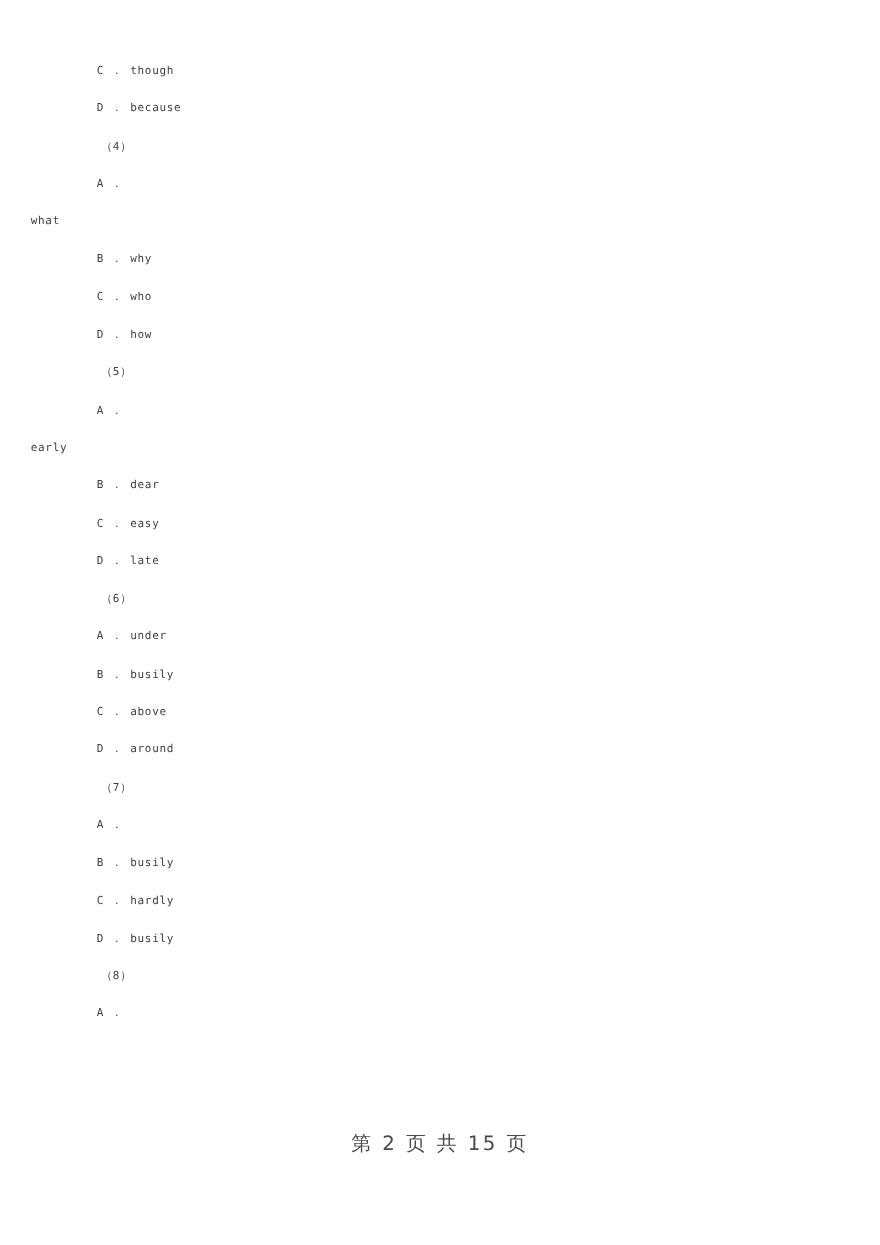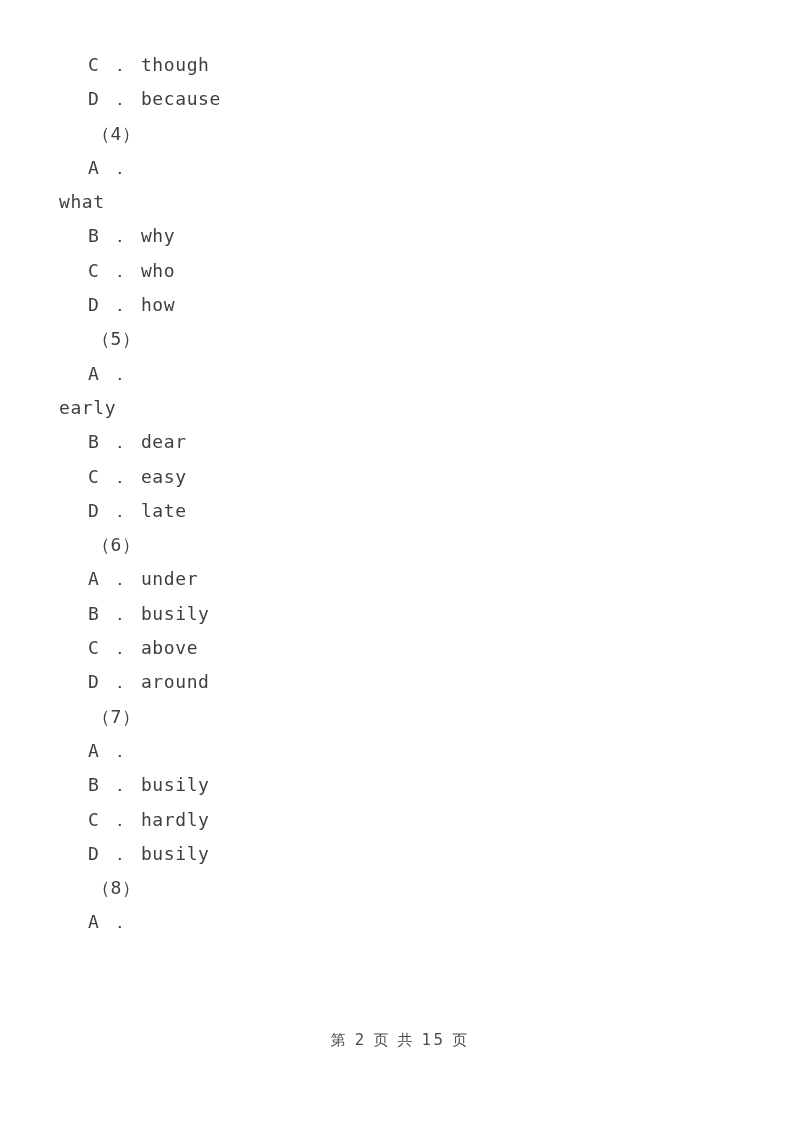--- a/index.html
+++ b/index.html
@@ -29,39 +29,39 @@
     left: 0;
     top: 0;
     width: 800px;
     padding-top: 48px;
   }
 
   
   .doc-line {
     height: 34.3px;
     line-height: 34.3px;
-    font-size: 18px;
+    font-size: 10px;
     letter-spacing: 0.6px;
     white-space: pre;
     color: #3f3f3f;
   }
 
   
   .indent-option { padding-left: 88px; }   
   .indent-number { padding-left: 92px; }   
-  .indent-margin { padding-left: 59px; }
+  .indent-margin { padding-left: 28px; }
 
   
   .page-footer {
     position: absolute;
     left: 0;
     top: 1030px;
     width: 800px;
     text-align: center;
-    font-size: 15px;
+    font-size: 18px;
     line-height: 20px;
     letter-spacing: 2.2px;
     color: #4a4a4a;
     font-family: "DejaVu Sans", "Liberation Sans", sans-serif;
     white-space: pre;
   }
 </style>
 </head>
 <body>
 

